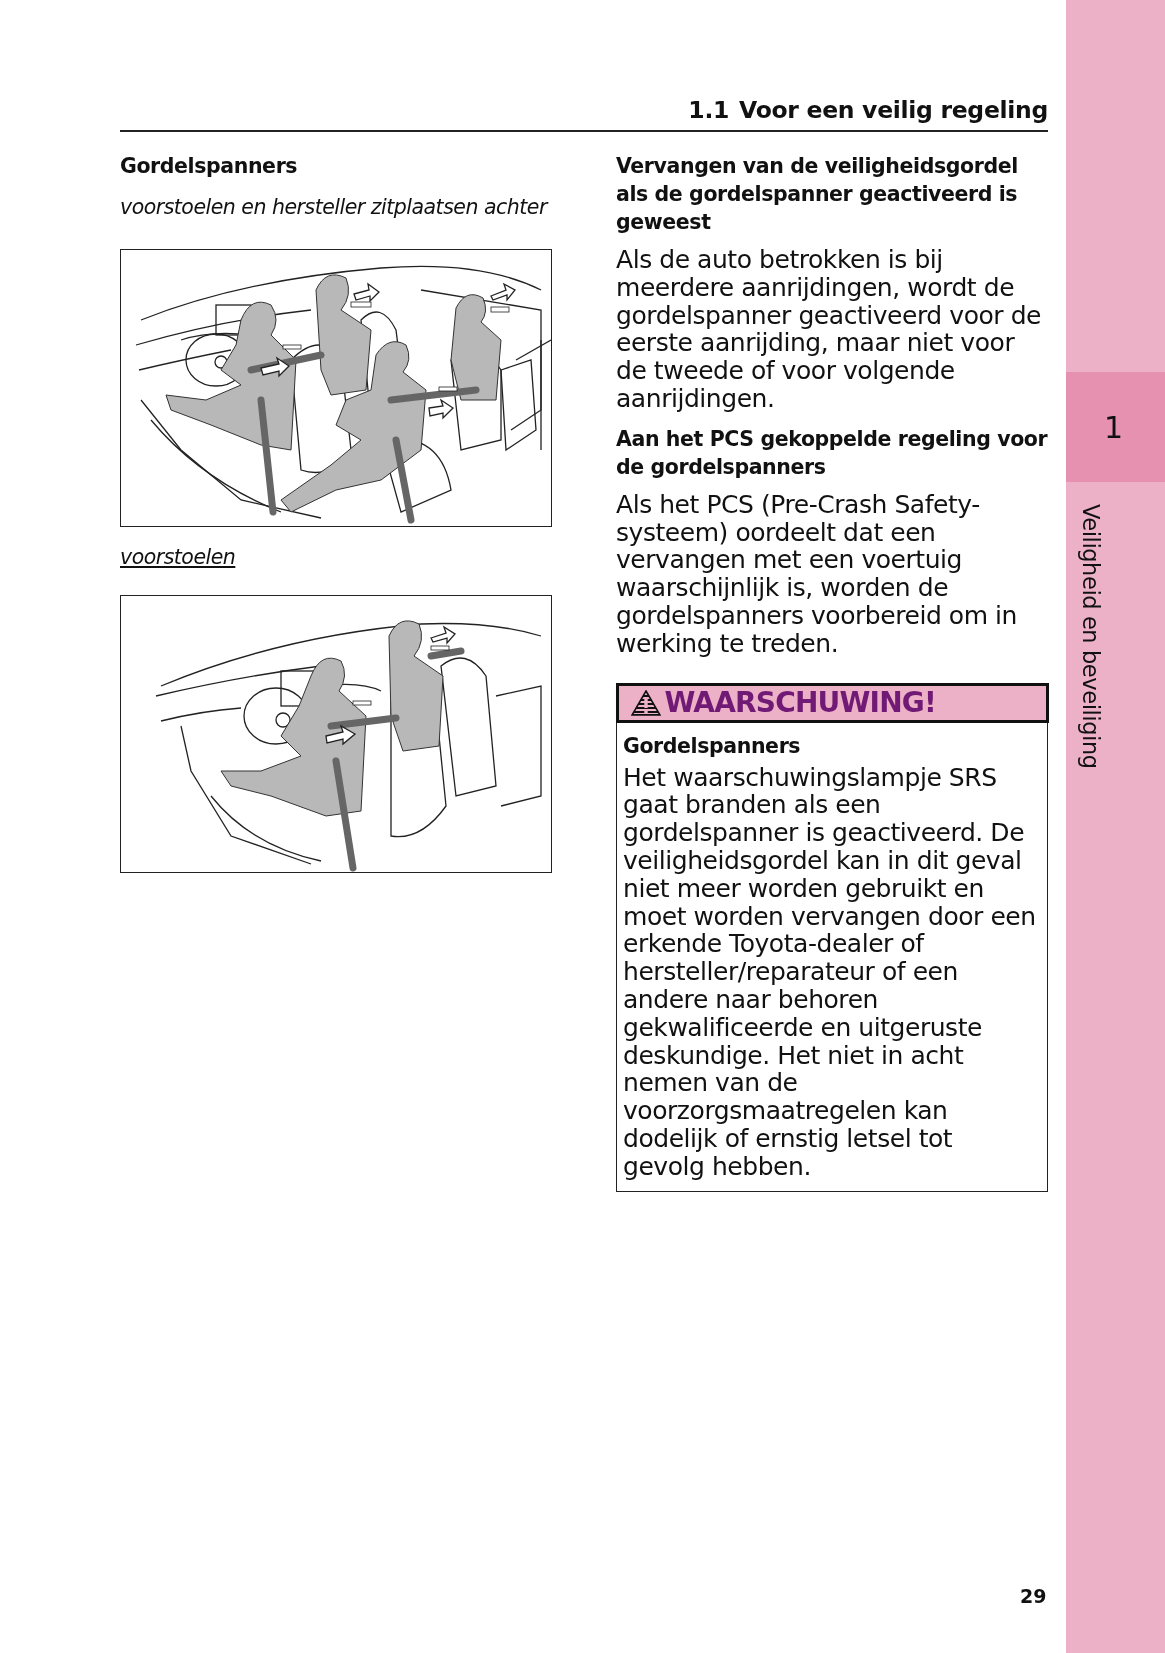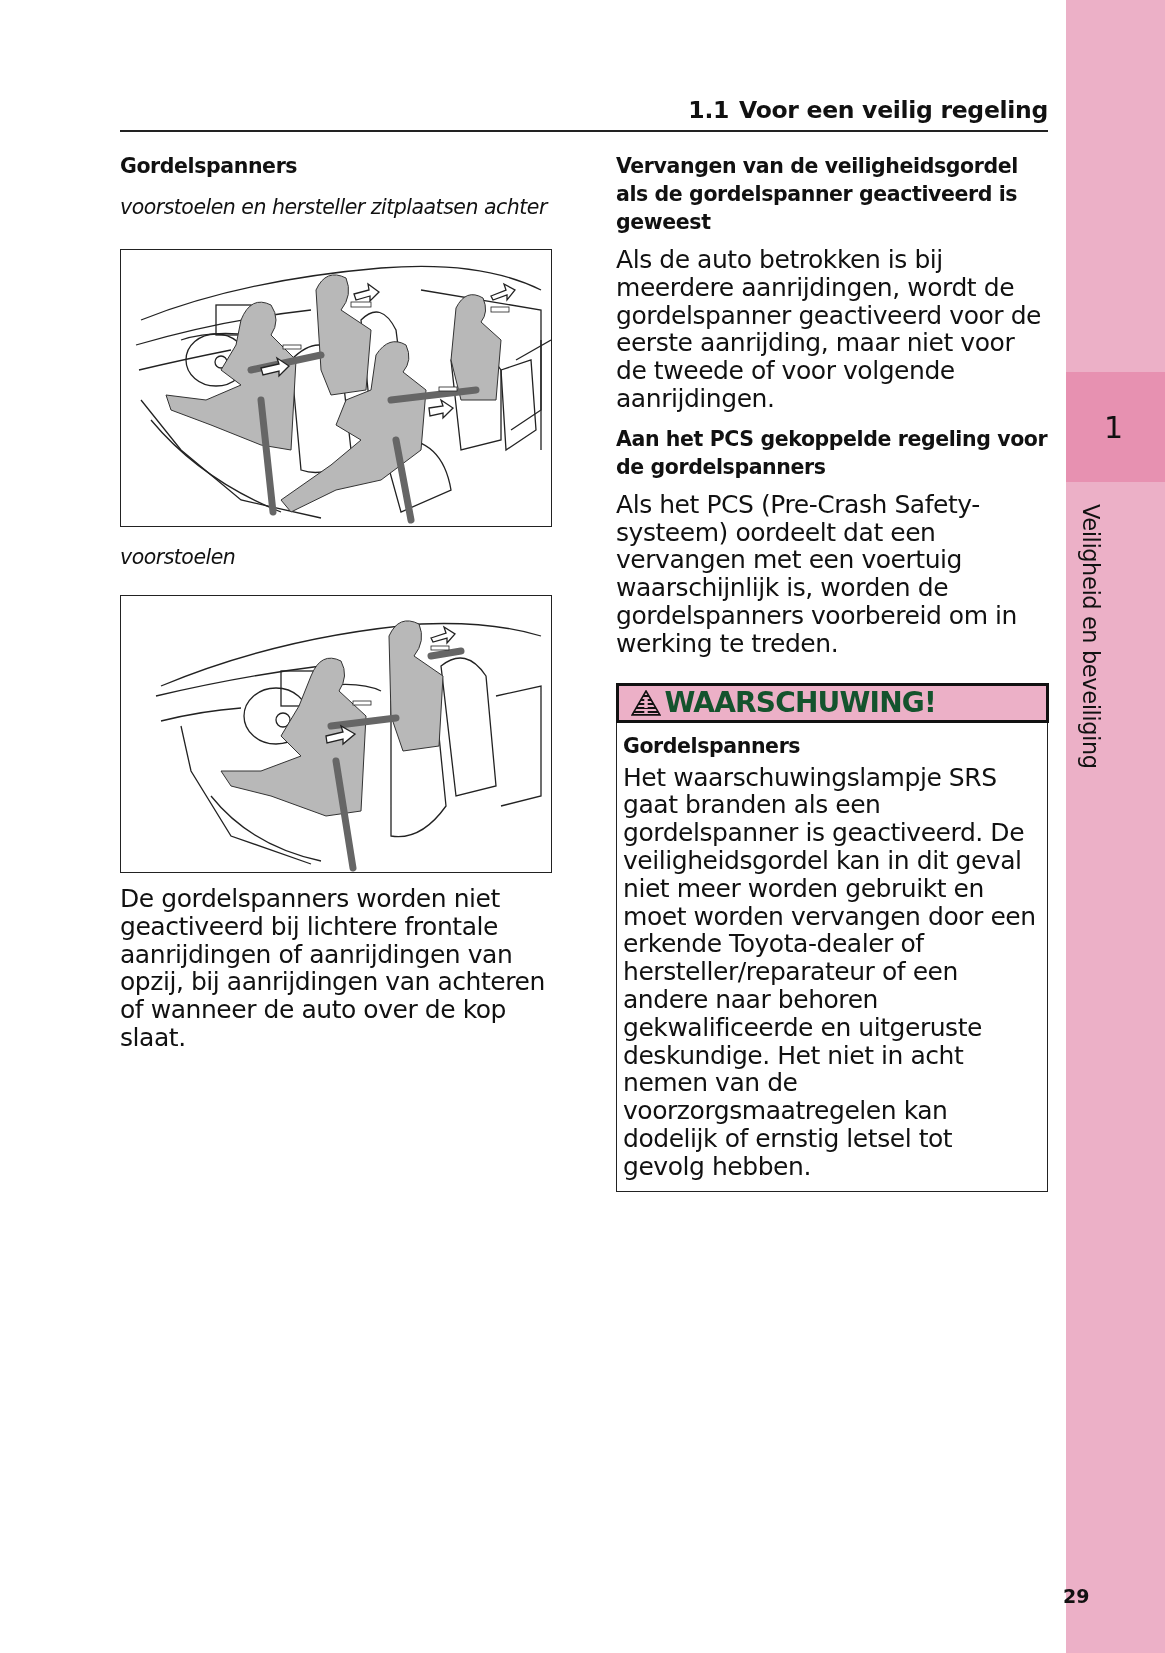--- a/index.html
+++ b/index.html
@@ -116,21 +116,21 @@
     align-items: center;
     padding-left: 12px;
   }
   .warning-head .warn-icon { width: 30px; height: 26px; margin-right: 4px; }
   .warning-head .warn-title {
     font-family: "DejaVu Sans", sans-serif;
     font-weight: bold;
     font-size: 28px;
     letter-spacing: -0.8px;
     line-height: 1;
-    color: #14532d;
+    color: #701a75;
   }
   .warning-body {
     padding: 10px 6px 10px 6px;
   }
 </style>
 </head>
 <body>
 
 <div class="page">
 
@@ -203,21 +203,21 @@
 
         <g fill="#fff" stroke="#222" stroke-width="0.8">
           <rect x="162" y="95" width="18" height="4"></rect>
           <rect x="230" y="52" width="20" height="5"></rect>
           <rect x="370" y="57" width="18" height="5"></rect>
           <rect x="318" y="137" width="18" height="4"></rect>
         </g>
       </svg>
     </div>
 
-    <div class="italic-caption" style="margin-top:16px;">voorstoelen</div>
+    <div class="italic-caption" style="margin-top:16px;text-decoration:underline;">voorstoelen</div>
 
     <div class="figure" style="margin-top:24px;">
       <svg width="432" height="278" viewBox="0 0 432 278">
         <g fill="none" stroke="#222" stroke-width="1.3">
           <path d="M40 90 Q160 40 300 28 Q370 25 420 40"></path>
           <path d="M35 100 Q120 80 200 70"></path>
           <path d="M40 125 Q80 115 120 112"></path>
           <path d="M60 130 L70 175 L110 240 L190 268"></path>
           <path d="M90 200 Q130 250 200 265"></path>
           <rect x="160" y="75" width="38" height="35"></rect>
@@ -241,21 +241,20 @@
           <path d="M205 140 L222 136 L220 130 L234 138 L222 148 L222 143 L206 147 Z"></path>
           <path d="M310 42 L325 37 L323 31 L334 38 L326 47 L326 42 L312 46 Z"></path>
         </g>
         <g fill="#fff" stroke="#222" stroke-width="0.8">
           <rect x="232" y="105" width="18" height="4"></rect>
           <rect x="310" y="50" width="18" height="4"></rect>
         </g>
       </svg>
     </div>
 
-    <p class="body" style="margin-top:12px;">De gordelspanners worden niet geactiveerd bij lichtere frontale aanrijdingen of aanrijdingen van opzij, bij aanrijdingen van achteren of wanneer de auto over de kop slaat.</p>
   </div>
 
   <div class="col-right">
     <h3 class="sub" style="margin-top:2px;">Vervangen van de veiligheidsgordel als de gordelspanner geactiveerd is geweest</h3>
     <p class="body" style="margin-top:10px;">Als de auto betrokken is bij meerdere aanrijdingen, wordt de gordelspanner geactiveerd voor de eerste aanrijding, maar niet voor de tweede of voor volgende aanrijdingen.</p>
 
     <h3 class="sub" style="margin-top:12px;">Aan het PCS gekoppelde regeling voor de gordelspanners</h3>
     <p class="body" style="margin-top:10px;">Als het PCS (Pre-Crash Safety-systeem) oordeelt dat een vervangen met een voertuig waarschijnlijk is, worden de gordelspanners voorbereid om in werking te treden.</p>
 
     <div class="warning">
@@ -281,14 +280,14 @@
         </svg>
         <span class="warn-title">WAARSCHUWING!</span>
       </div>
       <div class="warning-body">
         <h3 class="sub">Gordelspanners</h3>
         <p class="body" style="margin-top:4px;">Het waarschuwingslampje SRS gaat branden als een gordelspanner is geactiveerd. De veiligheidsgordel kan in dit geval niet meer worden gebruikt en moet worden vervangen door een erkende Toyota-dealer of hersteller/reparateur of een andere naar behoren gekwalificeerde en uitgeruste deskundige. Het niet in acht nemen van de voorzorgsmaatregelen kan dodelijk of ernstig letsel tot gevolg hebben.</p>
       </div>
     </div>
   </div>
 
-  <div style="position:absolute;left:1020px;top:1585px;font-family:'DejaVu Sans',sans-serif;font-weight:bold;font-size:19px;margin-left:43px;">29</div>
+  <div style="position:absolute;left:1020px;top:1585px;font-family:'DejaVu Sans',sans-serif;font-weight:bold;font-size:19px;">29</div>
 </div>
 
 </body></html>

